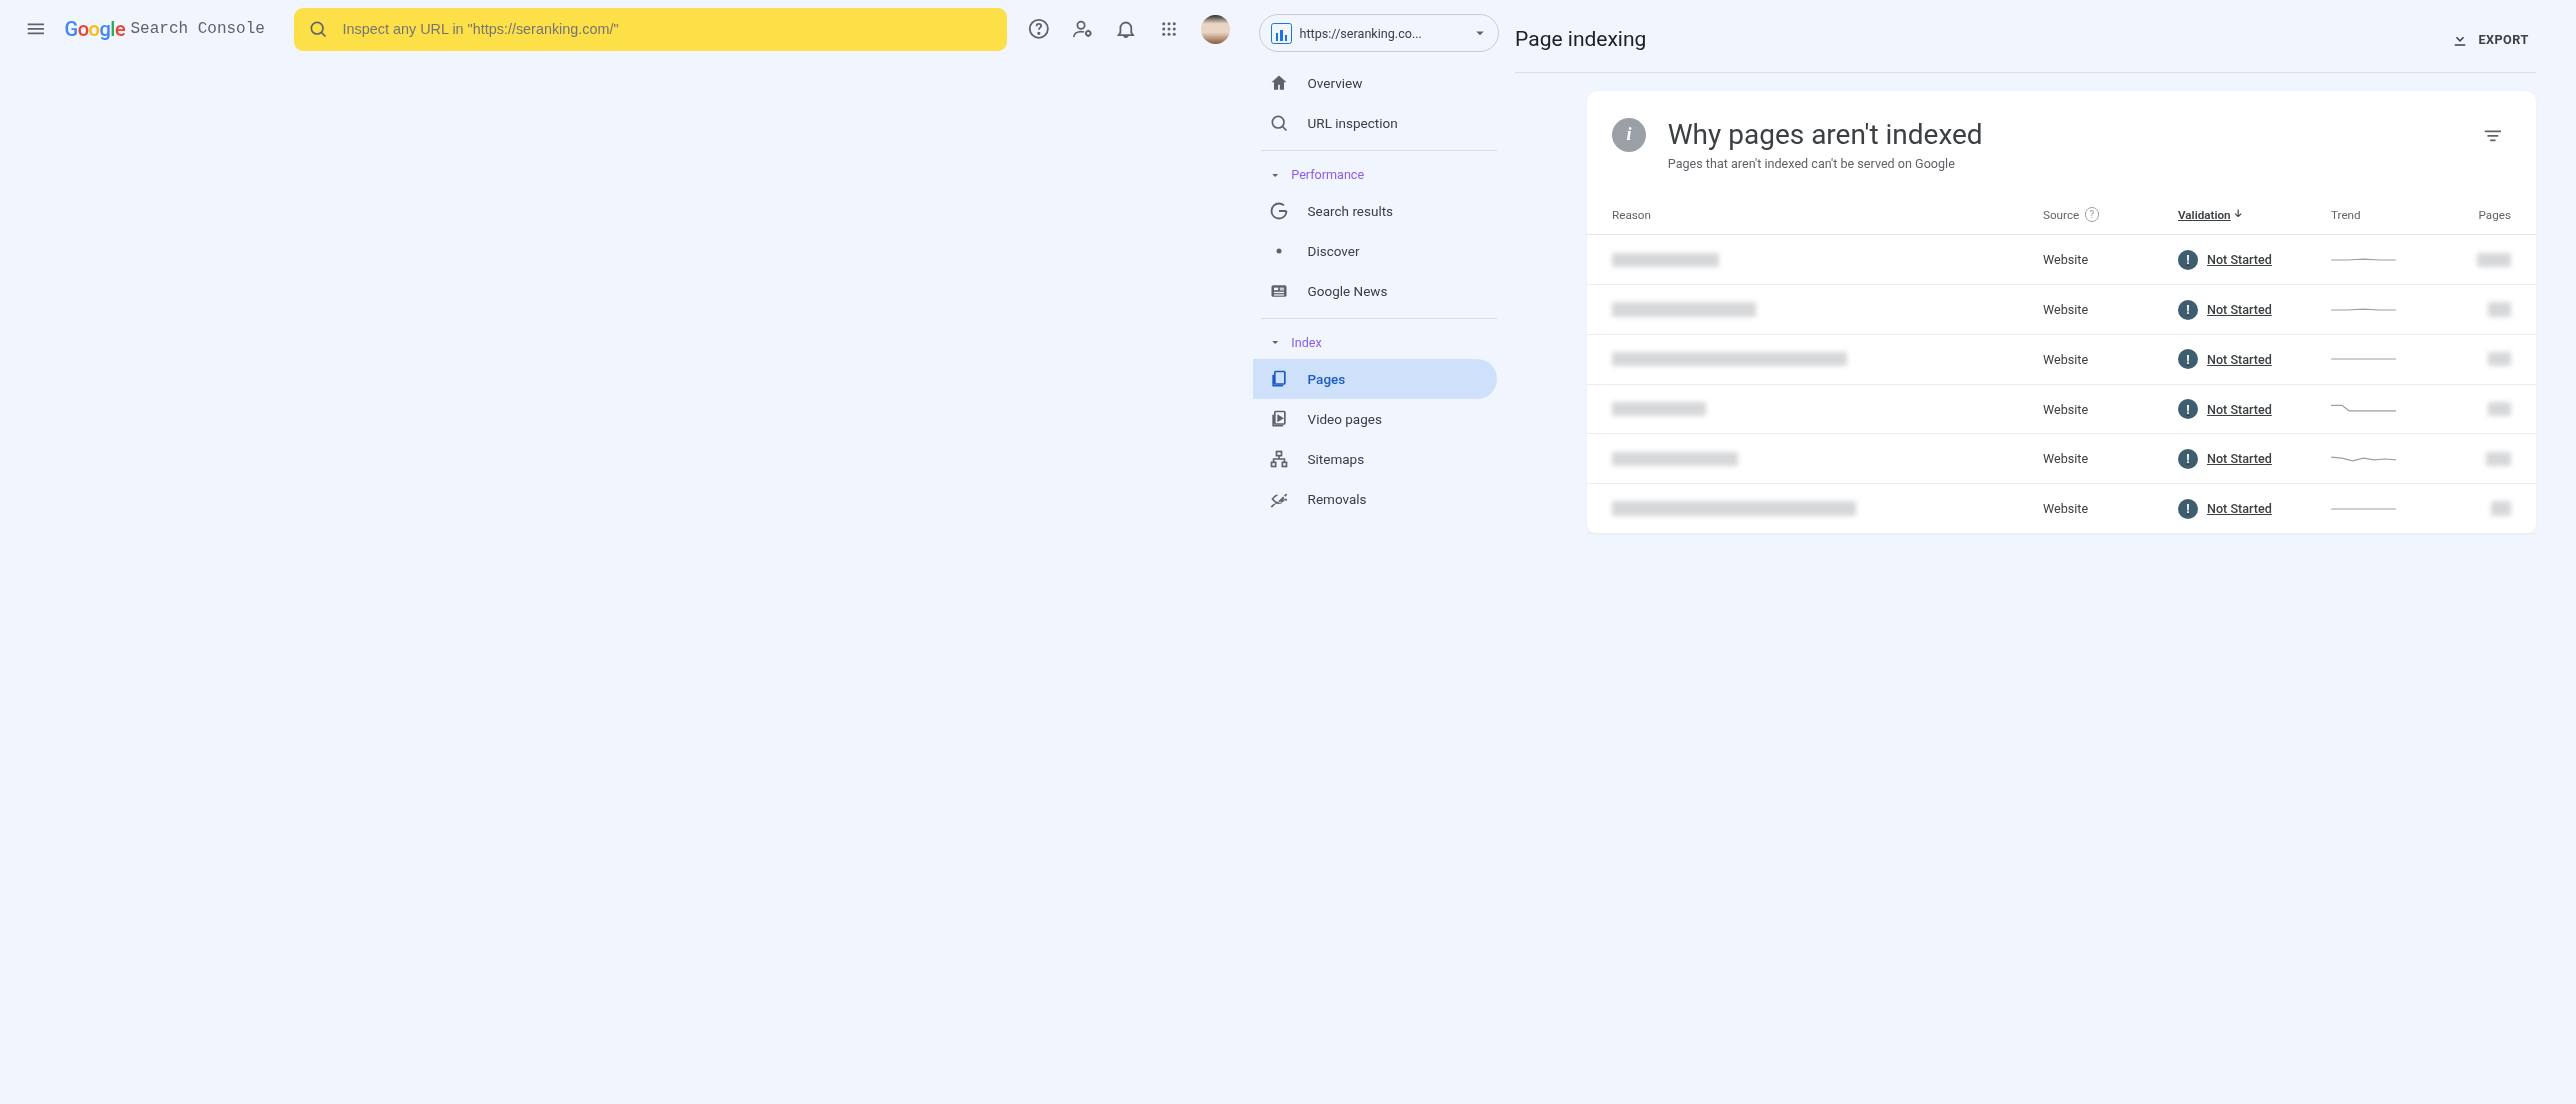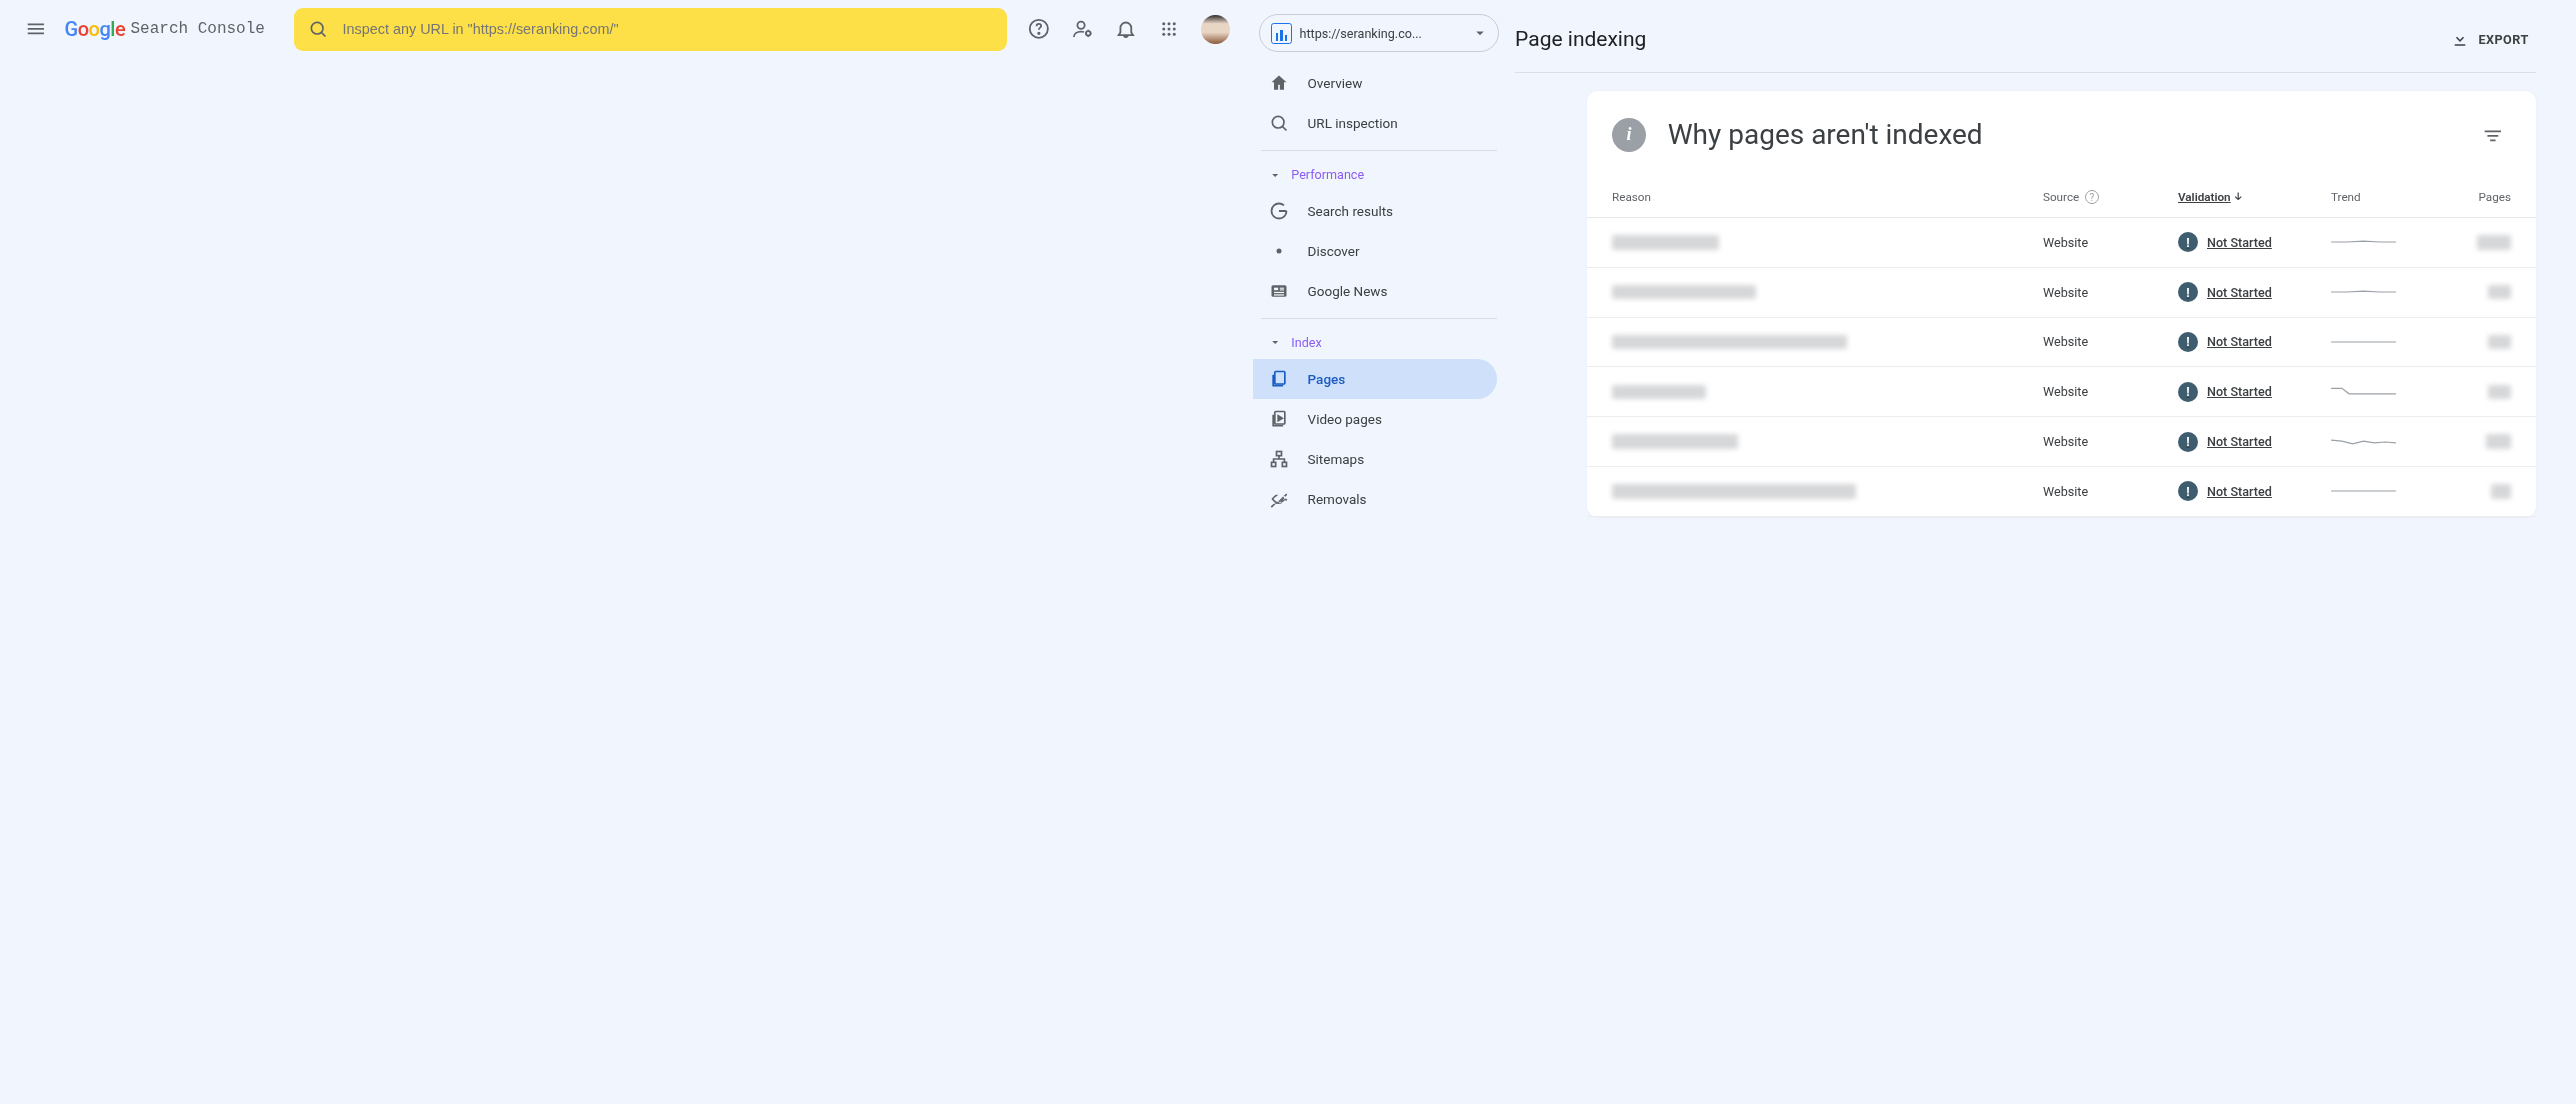--- a/index.html
+++ b/index.html
@@ -380,20 +380,21 @@
             </span>
           <span>EXPORT</span>
         </div>
       </div>
 
       <div class="card">
         <div class="card-header">
           <div class="info-circle">i</div>
           <div class="card-titles">
             <div class="card-title">Why pages aren't indexed</div>
+            <div class="card-subtitle">Pages that aren't indexed can't be served on Google</div>
           </div>
           <div class="filter-icon">
             <svg width="21.7" height="21.7" viewBox="0 0 24 24" fill="currentColor">
                 <path d="M3 6h18v2H3zm3 5h12v2H6zm3 5h6v2H9z"></path>
               </svg>
           </div>
         </div>
 
         <div class="table">
           <div class="thead">

